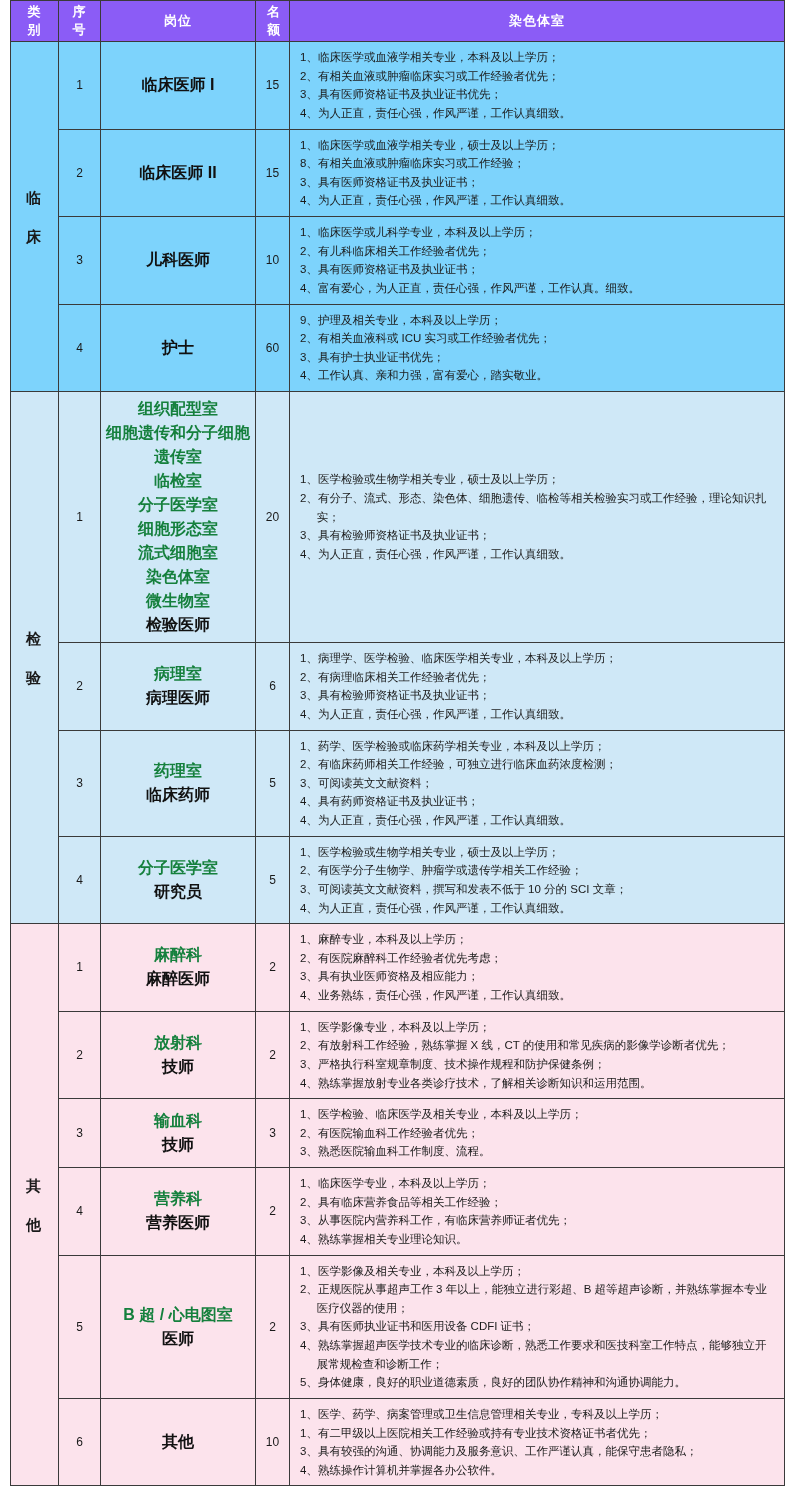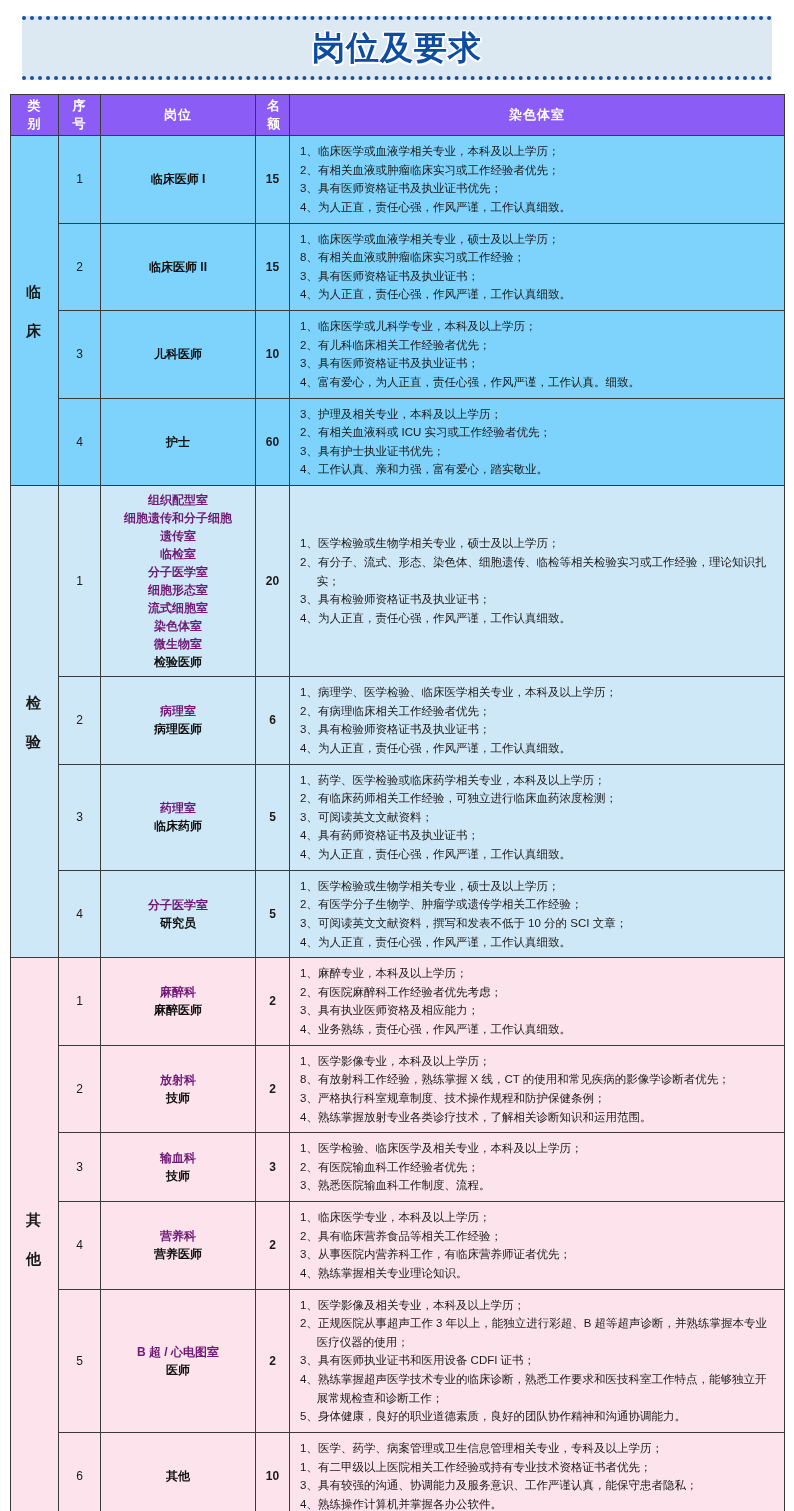--- a/index.html
+++ b/index.html
@@ -88,37 +88,36 @@
   }
   td.cat .vchar { display: block; }
 
   td.no {
     text-align: center;
     font-size: 12px;
     color: #1a1a1a;
   }
   td.post {
     text-align: center;
-    font-size: 12px;
+    font-size: 16px;
     font-weight: bold;
     line-height: 1.5;
     padding: 5px 2px;
   }
   td.post .dept {
-    color: #701a75;
+    color: #15803d;
     display: block;
   }
   td.post .role {
     color: #111111;
     display: block;
   }
   td.cnt {
     text-align: center;
     font-size: 12px;
-    font-weight: bold;
   }
   td.req {
     font-size: 11.5px;
     line-height: 1.62;
     padding: 6px 8px 6px 10px;
     text-align: left;
   }
   td.req .line {
     display: block;
     text-indent: -1.45em;
@@ -129,25 +128,20 @@
   
   tr.sec-clinical td { background: #7dd3fc; }
   tr.sec-lab td      { background: #cfe8f7; }
   tr.sec-other td    { background: #fce3ec; }
 </style>
 </head>
 <body>
 
 <div class="page">
 
-  <div class="banner-wrap">
-    <div class="banner">
-      <div class="banner-title">岗位及要求</div>
-    </div>
-  </div>
 
   <table class="jobs">
     <colgroup>
       <col class="c-cat">
         <col class="c-no">
         <col class="c-post">
         <col class="c-cnt">
         <col class="c-req">
     </colgroup>
     <thead>
@@ -203,21 +197,21 @@
             <span class="line">4、富有爱心，为人正直，责任心强，作风严谨，工作认真。细致。</span>
           </td>
         </tr>
         <tr class="sec-clinical">
           <td class="no">4</td>
           <td class="post">
             <span class="role">护士</span>
           </td>
           <td class="cnt">60</td>
           <td class="req">
-            <span class="line">3、护理及相关专业，本科及以上学历；</span>
+            <span class="line">9、护理及相关专业，本科及以上学历；</span>
             <span class="line">2、有相关血液科或 ICU 实习或工作经验者优先；</span>
             <span class="line">3、具有护士执业证书优先；</span>
             <span class="line">4、工作认真、亲和力强，富有爱心，踏实敬业。</span>
           </td>
         </tr>
         <tr class="sec-lab">
           <td class="cat" rowspan="4">
             <span class="vchar">检</span>
             <span class="vchar">验</span>
           </td>
@@ -305,21 +299,21 @@
         </tr>
         <tr class="sec-other">
           <td class="no">2</td>
           <td class="post">
             <span class="dept">放射科</span>
             <span class="role">技师</span>
           </td>
           <td class="cnt">2</td>
           <td class="req">
             <span class="line">1、医学影像专业，本科及以上学历；</span>
-            <span class="line">8、有放射科工作经验，熟练掌握 X 线，CT 的使用和常见疾病的影像学诊断者优先；</span>
+            <span class="line">2、有放射科工作经验，熟练掌握 X 线，CT 的使用和常见疾病的影像学诊断者优先；</span>
             <span class="line">3、严格执行科室规章制度、技术操作规程和防护保健条例；</span>
             <span class="line">4、熟练掌握放射专业各类诊疗技术，了解相关诊断知识和运用范围。</span>
           </td>
         </tr>
         <tr class="sec-other">
           <td class="no">3</td>
           <td class="post">
             <span class="dept">输血科</span>
             <span class="role">技师</span>
           </td>

